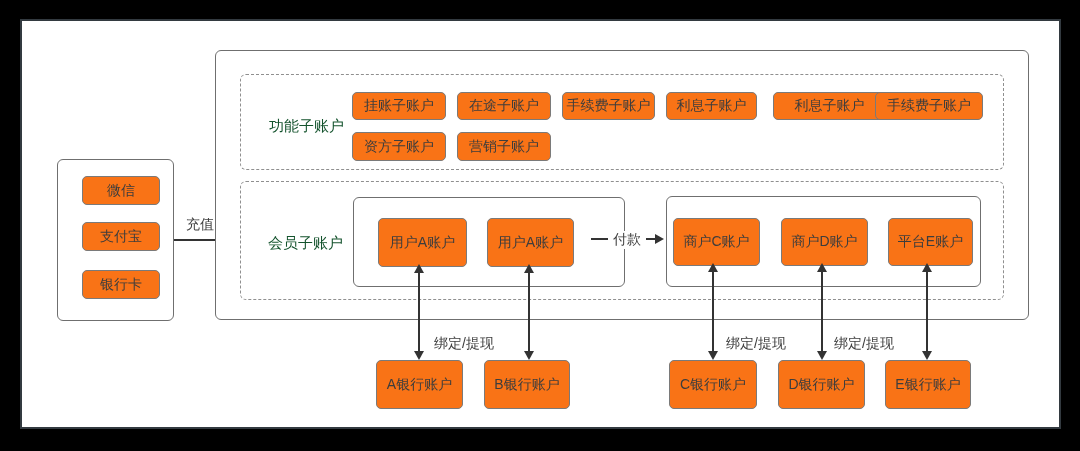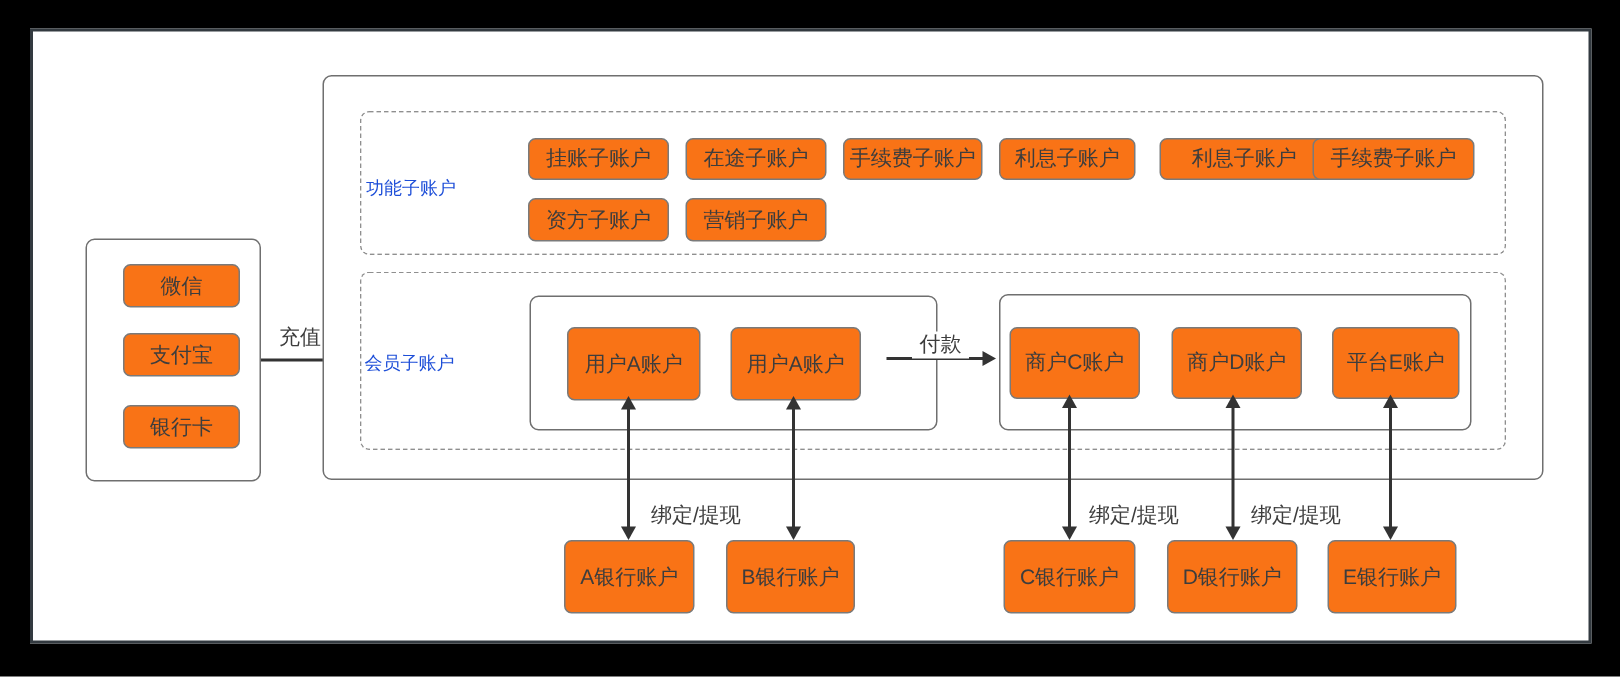--- a/index.html
+++ b/index.html
@@ -17,21 +17,21 @@
     display:flex;align-items:center;justify-content:center;
     font-size:14px;color:#3d3d3d;white-space:nowrap;
   }
   .container-box{
     position:absolute;border:1.5px solid #6f6f6f;border-radius:6px;background:#fff;
   }
   .dashed-box{
     position:absolute;border:1.5px dashed #8f8f8f;border-radius:6px;background:transparent;
   }
   .section-label{
-    position:absolute;font-size:12px;color:#1d4ed8;text-align:left;white-space:nowrap;
+    position:absolute;font-size:15px;color:#14532d;text-align:right;white-space:nowrap;
   }
   .flow-label{
     position:absolute;font-size:14px;color:#3d3d3d;white-space:nowrap;
   }
   .bind-label{
     position:absolute;font-size:14px;color:#3d3d3d;text-align:left;width:80px;white-space:nowrap;
   }
   
   .h-arrow{position:absolute;height:14px;}
   .h-arrow .line{position:absolute;left:0;right:7px;top:6px;height:1.5px;background:#333;}
@@ -90,21 +90,21 @@
         <div class="box" style="left:114px;top:21px;width:87px;height:48px;">商户D账户</div>
         <div class="box" style="left:221px;top:21px;width:85px;height:48px;">平台E账户</div>
       </div>
     </div>
   </div>
 
   <div class="h-arrow" style="left:569px;top:211px;width:73px;">
     <div class="line"></div>
     <div class="head"></div>
   </div>
-  <div class="flow-label on-line" style="left:586px;top:200px;width:38px;">付款</div>
+  <div class="flow-label on-line" style="left:586px;top:210px;width:38px;">付款</div>
 
   <div class="v-arrow" style="left:391px;top:243px;height:96px;">
     <div class="head-up"></div>
     <div class="line"></div>
     <div class="head-down"></div>
   </div>
   <div class="v-arrow" style="left:501px;top:243px;height:96px;">
     <div class="head-up"></div>
     <div class="line"></div>
     <div class="head-down"></div>

